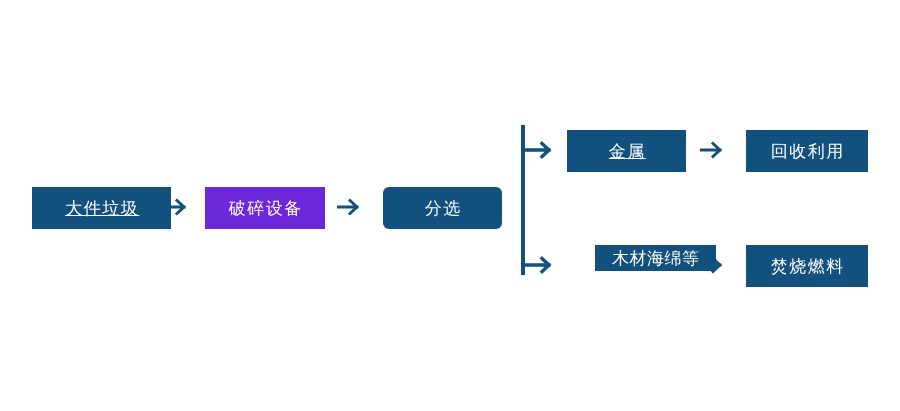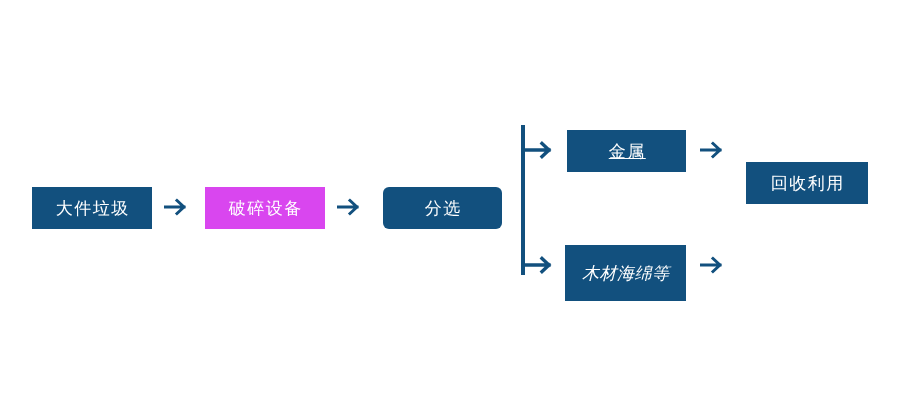--- a/index.html
+++ b/index.html
@@ -30,35 +30,35 @@
     font-size: 17px;
     font-weight: 500;
     letter-spacing: 1.5px;
     text-indent: 1.5px;
     line-height: 1;
     white-space: nowrap;
     background: #12507e;
     user-select: none;
   }
   .node.accent {
-    background: #d946ef;
+    background: #6d28d9;
     font-family: Liberation Serif, serif;
   }
   .node.compact {
     letter-spacing: 0.5px;
     text-indent: 0.5px;
   }
 
   
-  .n-source    { left: 32px;  top: 187px; width: 120px; height: 42px; }
+  .n-source    { left: 32px;  top: 187px; width: 139px; height: 42px; text-decoration: underline; }
   .n-crusher   { left: 205px; top: 187px; width: 120px; height: 42px; }
   .n-sorting   { left: 383px; top: 187px; width: 119px; height: 42px; border-radius: 6px; }
   .n-metal     { left: 567px; top: 130px; width: 119px; height: 42px; text-decoration: underline; }
-  .n-wood      { left: 565px; top: 245px; width: 121px; height: 56px; font-style: italic; }
-  .n-recycle   { left: 746px; top: 130px; width: 122px; height: 42px; margin-top: 32px; }
+  .n-wood      { left: 595px; top: 245px; width: 121px; height: 26px; }
+  .n-recycle   { left: 746px; top: 130px; width: 122px; height: 42px; }
   .n-fuel      { left: 746px; top: 245px; width: 122px; height: 42px; }
 
   
   .arrow {
     position: absolute;
     width: 30px;
     height: 24px;
     color: #12507e;
   }
   .arrow svg { display: block; width: 100%; height: 100%; }
@@ -124,14 +124,15 @@
   <div class="node n-recycle">回收利用</div>
 
   <div class="node compact n-wood">木材海绵等</div>
 
   <div class="arrow a-wood-fuel">
     <svg viewBox="0 0 30 24" aria-hidden="true">
       <path d="M1 11 H20 M20 11 L13 4.5 M20 11 L13 17.5" fill="none" stroke="currentColor" stroke-width="3" stroke-linecap="square" stroke-linejoin="miter"></path>
     </svg>
   </div>
 
+  <div class="node n-fuel">焚烧燃料</div>
 
 </div>
 
 </body></html>

